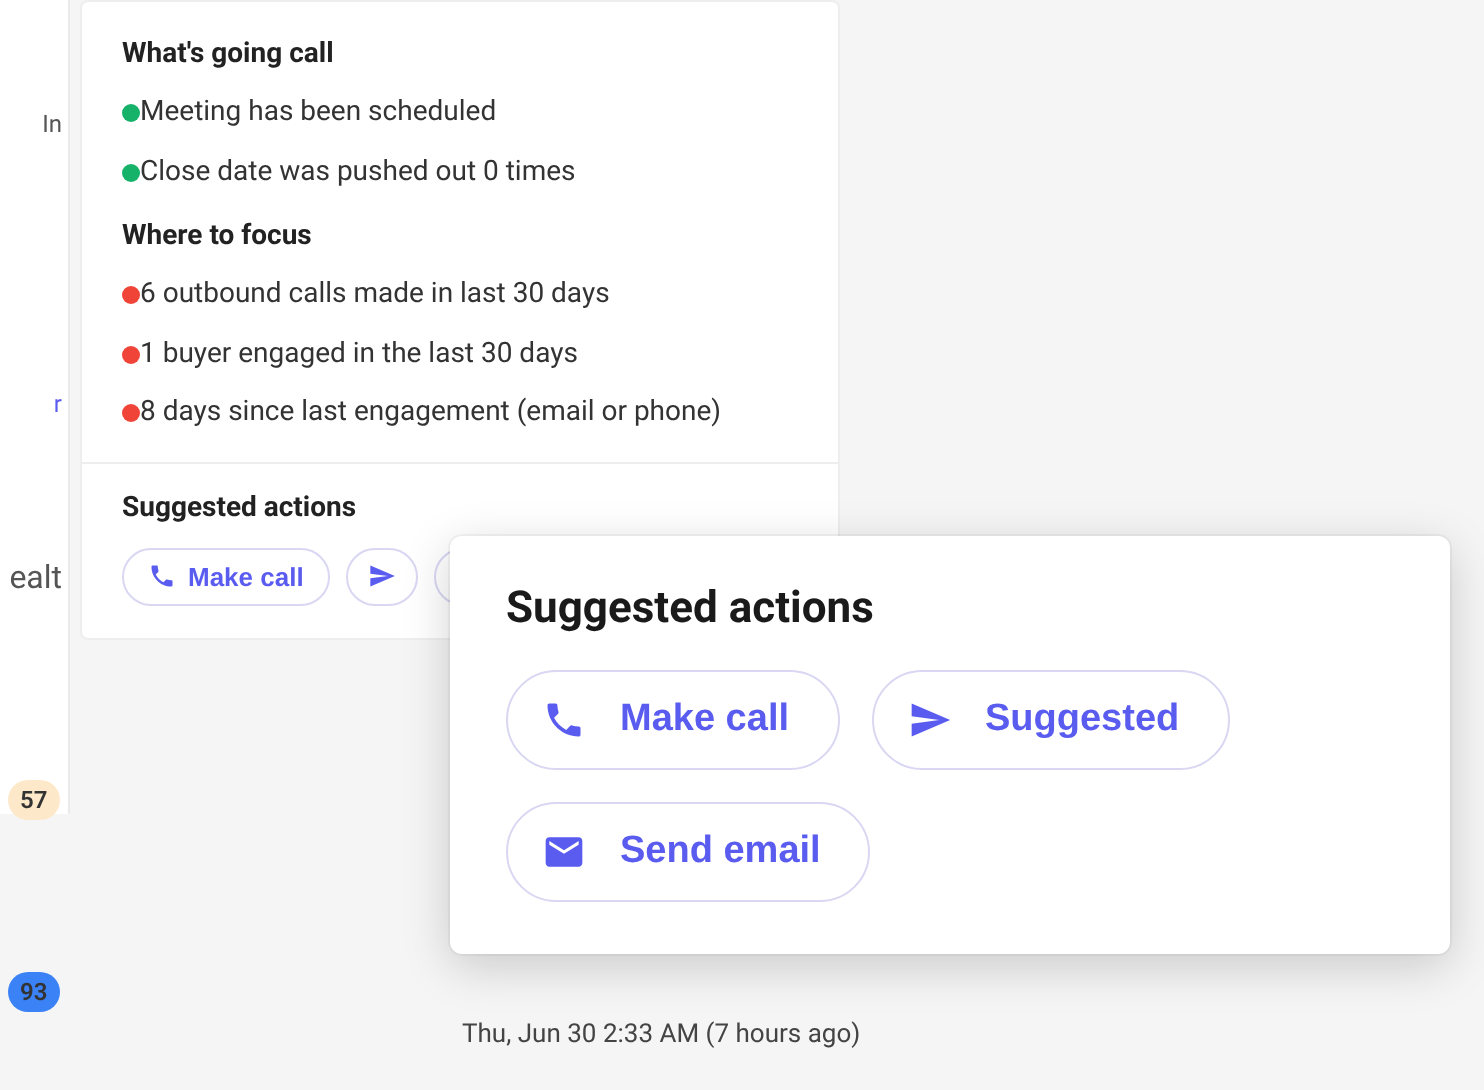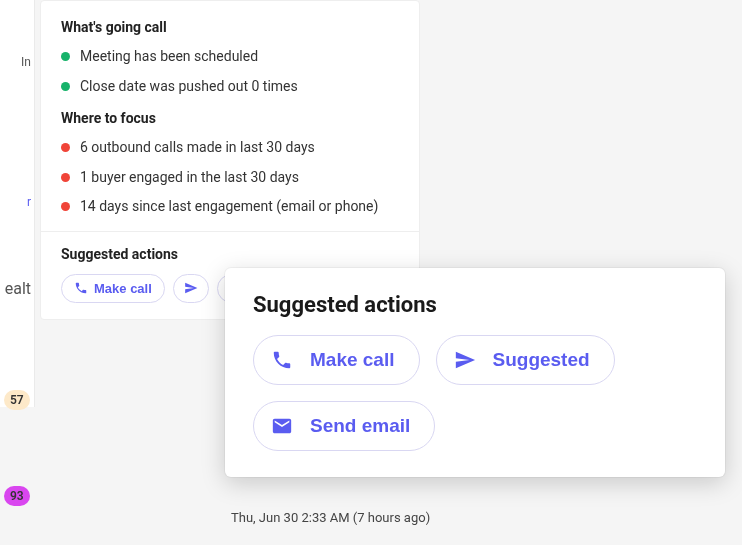--- a/index.html
+++ b/index.html
@@ -31,21 +31,21 @@
     .left-frag .f-ealt { top: 279px; font-size: 16px; }
     .badge {
       position: absolute;
       font-size: 12px;
       font-weight: 600;
       padding: 3px 6px;
       border-radius: 10px;
       color: #333;
     }
     .badge.b35 { top: 390px; left: 4px; background: #fde9c9; }
-    .badge.b93 { top: 486px; left: 4px; background: #d946ef; }
+    .badge.b93 { top: 486px; left: 4px; background: #3b82f6; }
 
     .main-card {
       position: absolute;
       left: 40px;
       top: 0;
       width: 380px;
       background: #fff;
       border: 1px solid #eee;
       border-radius: 4px;
       padding: 18px 20px 16px 20px;
@@ -53,21 +53,20 @@
     .section-title {
       font-size: 14px;
       font-weight: 700;
       color: #222;
       margin-bottom: 12px;
     }
     .bullet-row {
       display: flex;
       align-items: flex-start;
       margin-bottom: 10px;
-      gap: 10px;
     }
     .dot {
       width: 9px;
       height: 9px;
       border-radius: 50%;
       margin-top: 5px;
       flex-shrink: 0;
     }
     .dot.green { background: #17b26a; }
     .dot.red { background: #f04438; }
@@ -190,21 +189,21 @@
   <div class="bullet-row">
     <span class="dot red"></span>
     <span class="bullet-text">6 outbound calls made in last 30 days</span>
   </div>
   <div class="bullet-row">
     <span class="dot red"></span>
     <span class="bullet-text">1 buyer engaged in the last 30 days</span>
   </div>
   <div class="bullet-row">
     <span class="dot red"></span>
-    <span class="bullet-text">14 days since last engagement (email or phone)</span>
+    <span class="bullet-text">8 days since last engagement (email or phone)</span>
   </div>
 
   <div class="divider"></div>
 
   <div class="section-title">Suggested actions</div>
   <div class="actions-row">
     <button class="pill-btn">
       <span class="icon">
         <svg viewBox="0 0 24 24" fill="#5a5cf0">
             <path d="M6.6 10.8c1.4 2.8 3.8 5.1 6.6 6.6l2.2-2.2c.3-.3.7-.4 1-.2 1.1.4 2.3.6 3.6.6.6 0 1 .4 1 1V20c0 .6-.4 1-1 1C10.6 21 3 13.4 3 4c0-.6.4-1 1-1h3.4c.6 0 1 .4 1 1 0 1.2.2 2.4.6 3.6.1.4 0 .8-.2 1l-2.2 2.2z"></path>

